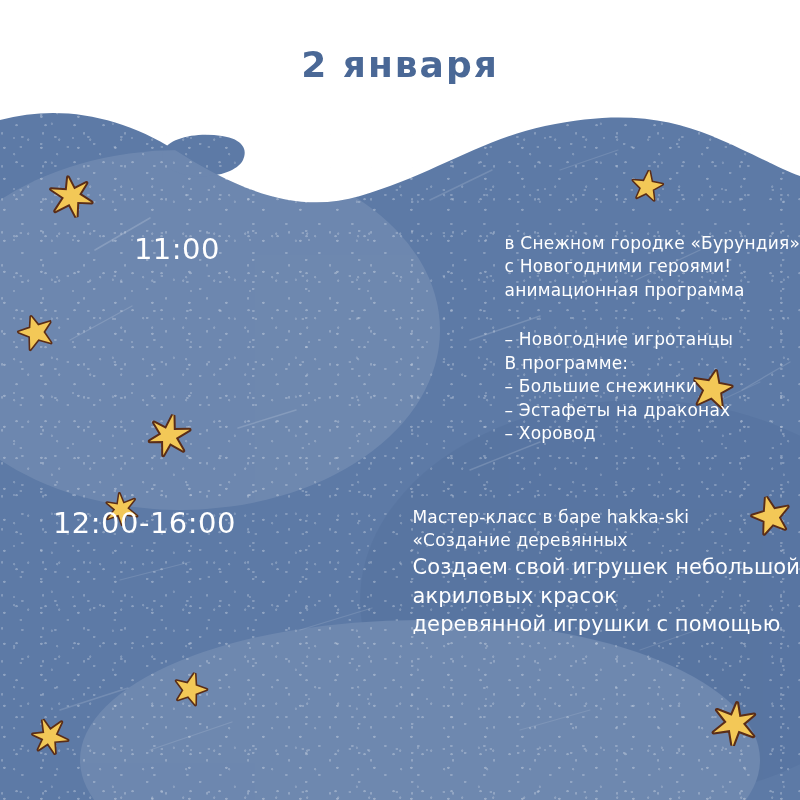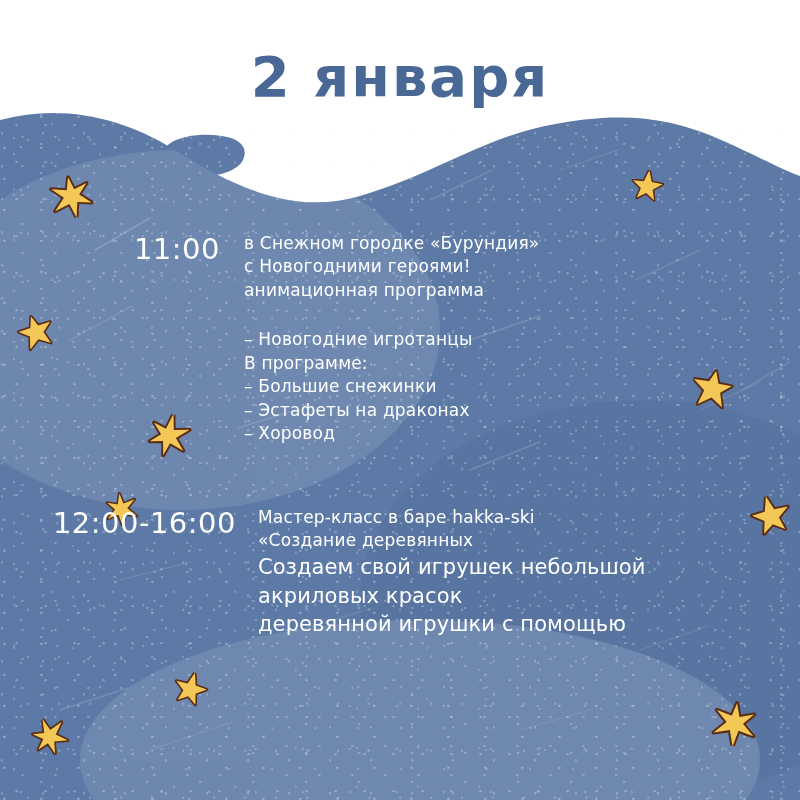--- a/index.html
+++ b/index.html
@@ -79,39 +79,40 @@
   .star svg { display: block; }
 
   
   .title {
     position: absolute;
     z-index: 6;
     left: 0;
     top: 44px;
     width: 800px;
     text-align: center;
-    font-size: 56px;
+    font-size: 36px;
     font-weight: 700;
     letter-spacing: 2px;
     color: #4a6896;
     font-family: "DejaVu Sans", "Liberation Sans", sans-serif;
   }
 
   
   .schedule {
     position: absolute;
     z-index: 5;
     left: 0;
     top: 232px;
     width: 800px;
   }
   .entry {
     display: flex;
     align-items: flex-start;
     color: #ffffff;
+    justify-content: space-between;
   }
   .entry-time {
     flex: 0 0 auto;
     text-align: right;
     font-size: 29px;
     font-weight: 400;
     letter-spacing: .5px;
     color: #ffffff;
     line-height: 1.18;
     white-space: nowrap;

